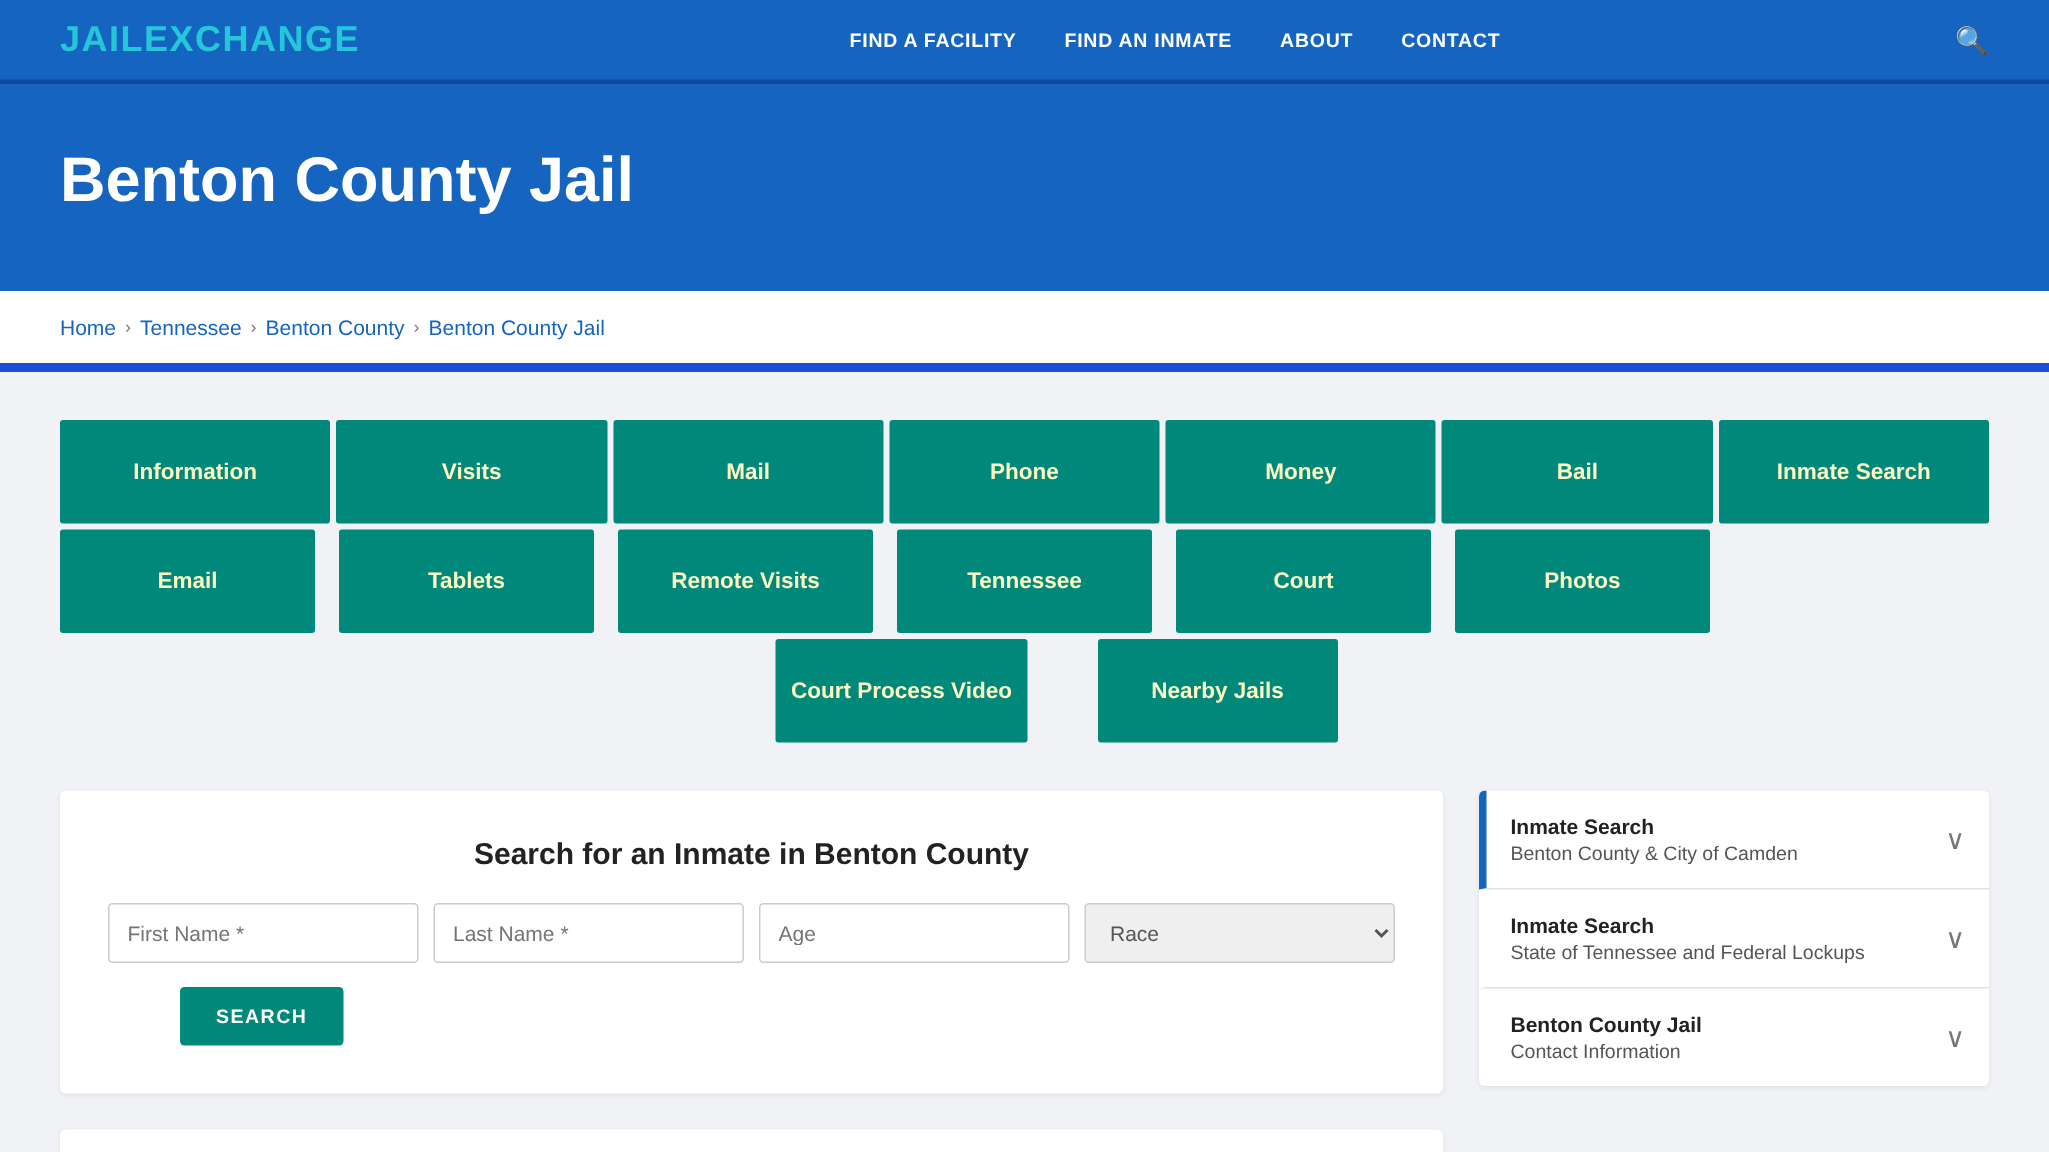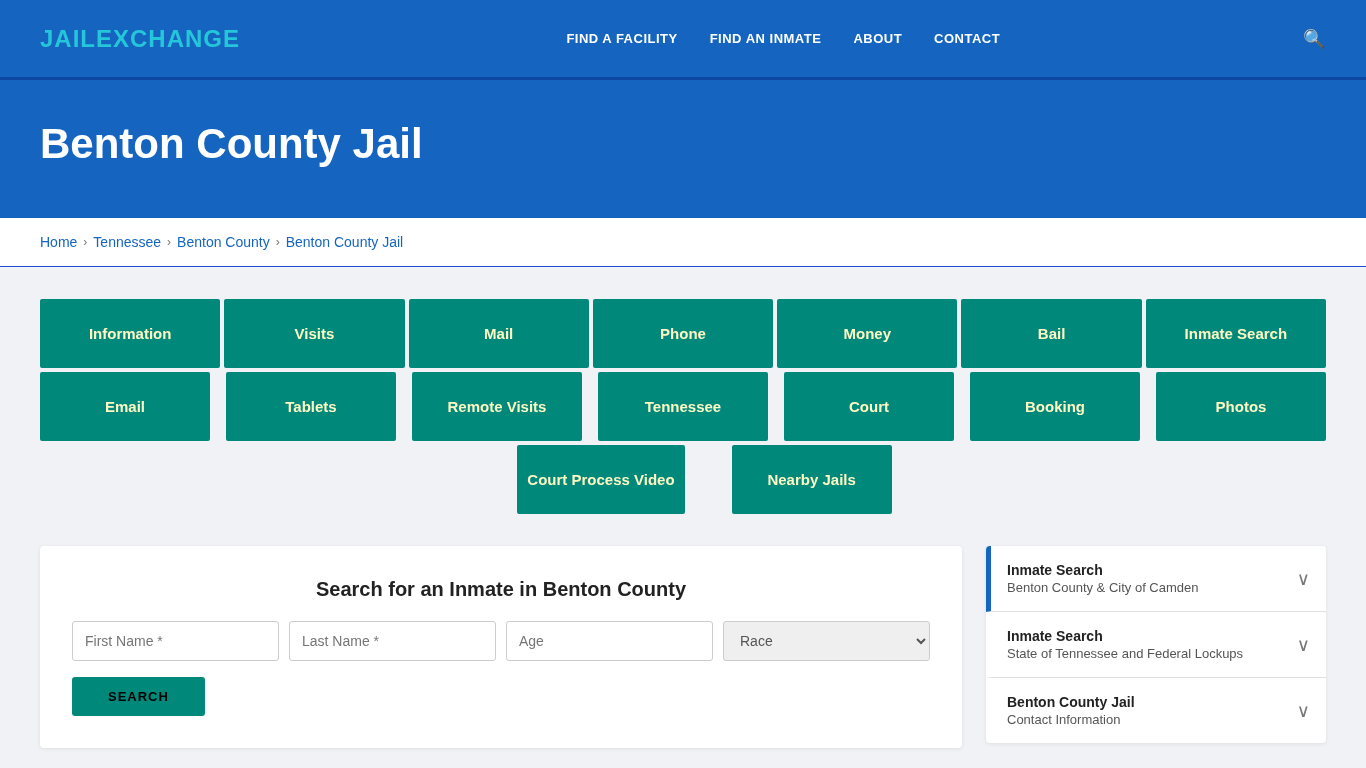--- a/index.html
+++ b/index.html
@@ -5,21 +5,21 @@
     * { margin: 0; padding: 0; box-sizing: border-box; }
     body { font-family: Arial, sans-serif; background: #f0f2f5; color: #333; font-size: 14px; }
 
     
     nav {
       background: #1565c0;
       display: flex;
       align-items: center;
       justify-content: space-between;
       padding: 0 40px;
-      height: 80px;
+      height: 56px;
       border-bottom: 3px solid #0d47a1;
     }
     .logo {
       font-size: 24px;
       font-weight: 900;
       color: #fff;
       letter-spacing: 1px;
     }
     .logo span { color: #26c6da; }
     .nav-links { display: flex; align-items: center; gap: 32px; padding-left: 23px; }
@@ -36,21 +36,21 @@
     .hero {
       background: #1565c0;
       padding: 40px 40px 50px;
     }
     .hero h1 { color: #fff; font-size: 42px; font-weight: 800; }
 
     
     .breadcrumb-bar {
       background: #fff;
       padding: 16px 40px;
-      border-bottom: 1px solid #1d4ed8;
+      border-bottom: 6px solid #1d4ed8;
     }
     .breadcrumb { display: flex; align-items: center; gap: 6px; font-size: 14px; }
     .breadcrumb a { color: #1565c0; text-decoration: none; }
     .breadcrumb .sep { color: #777; font-size: 12px; }
     .breadcrumb .current { color: #1565c0; }
 
     
     .main-content { padding: 32px 40px; max-width: 1366px; }
 
     
@@ -106,28 +106,29 @@
       border-radius: 3px;
       padding: 10px 12px;
       font-size: 14px;
       flex: 1;
       min-width: 100px;
       color: #555;
     }
     .search-fields select { color: #555; }
     .search-btn {
       background: #00897b;
-      color: #000000;
+      color: #ffffff;
       border: none;
-      padding: 12px 36px;
+      padding: 12px 24px;
       font-size: 13px;
       font-weight: 700;
       letter-spacing: 1px;
       border-radius: 3px;
       cursor: pointer;
+      margin-left: 48px;
     }
 
     
     .sidebar-card {
       background: #fff;
       border-radius: 4px;
       box-shadow: 0 1px 4px rgba(0,0,0,0.08);
       margin-bottom: 8px;
       overflow: hidden;
     }
@@ -202,21 +203,20 @@
       <button class="grid-btn">Inmate Search</button>
     </div>
 
   <div class="btn-grid-row2">
 
   <button class="grid-btn">Email</button>
       <button class="grid-btn">Tablets</button>
       <button class="grid-btn">Remote Visits</button>
       <button class="grid-btn">Tennessee</button>
       <button class="grid-btn">Court</button>
-      <button class="grid-btn">Booking</button>
       <button class="grid-btn">Photos</button>
     </div>
 
   <div class="btn-grid-row3">
 
   <button class="grid-btn row3">Court Process Video</button>
       <button class="grid-btn row3">Nearby Jails</button>
     </div>
 
   <div class="two-col">

